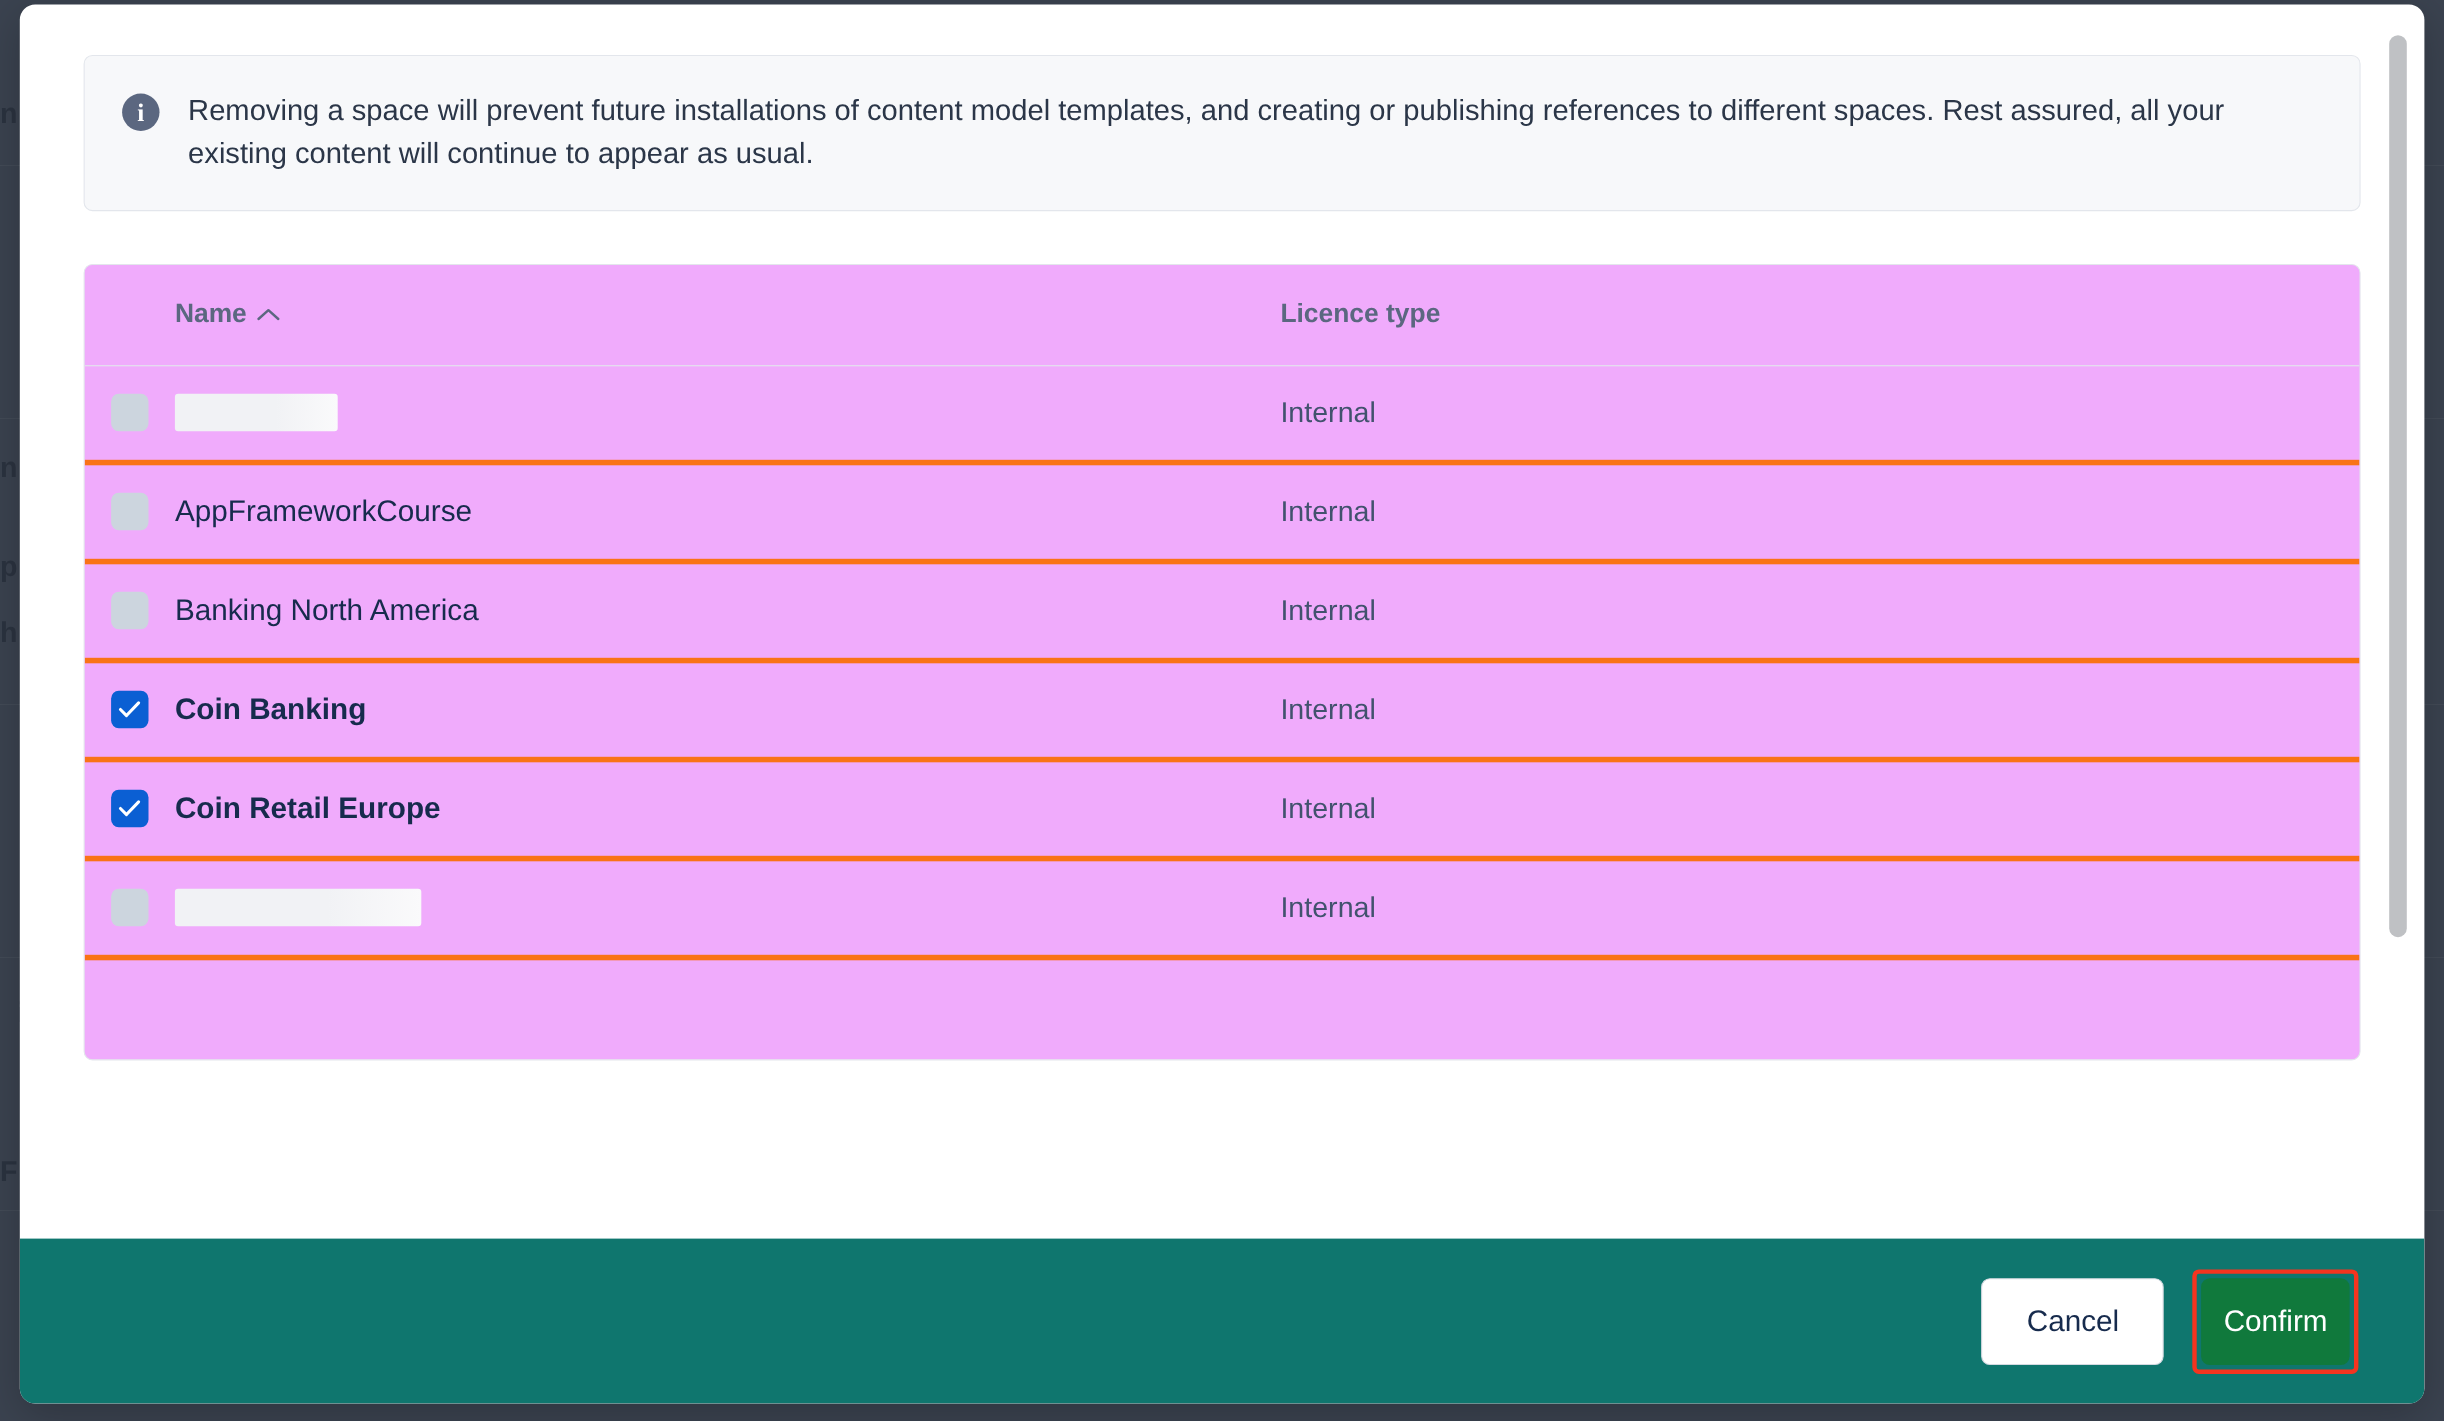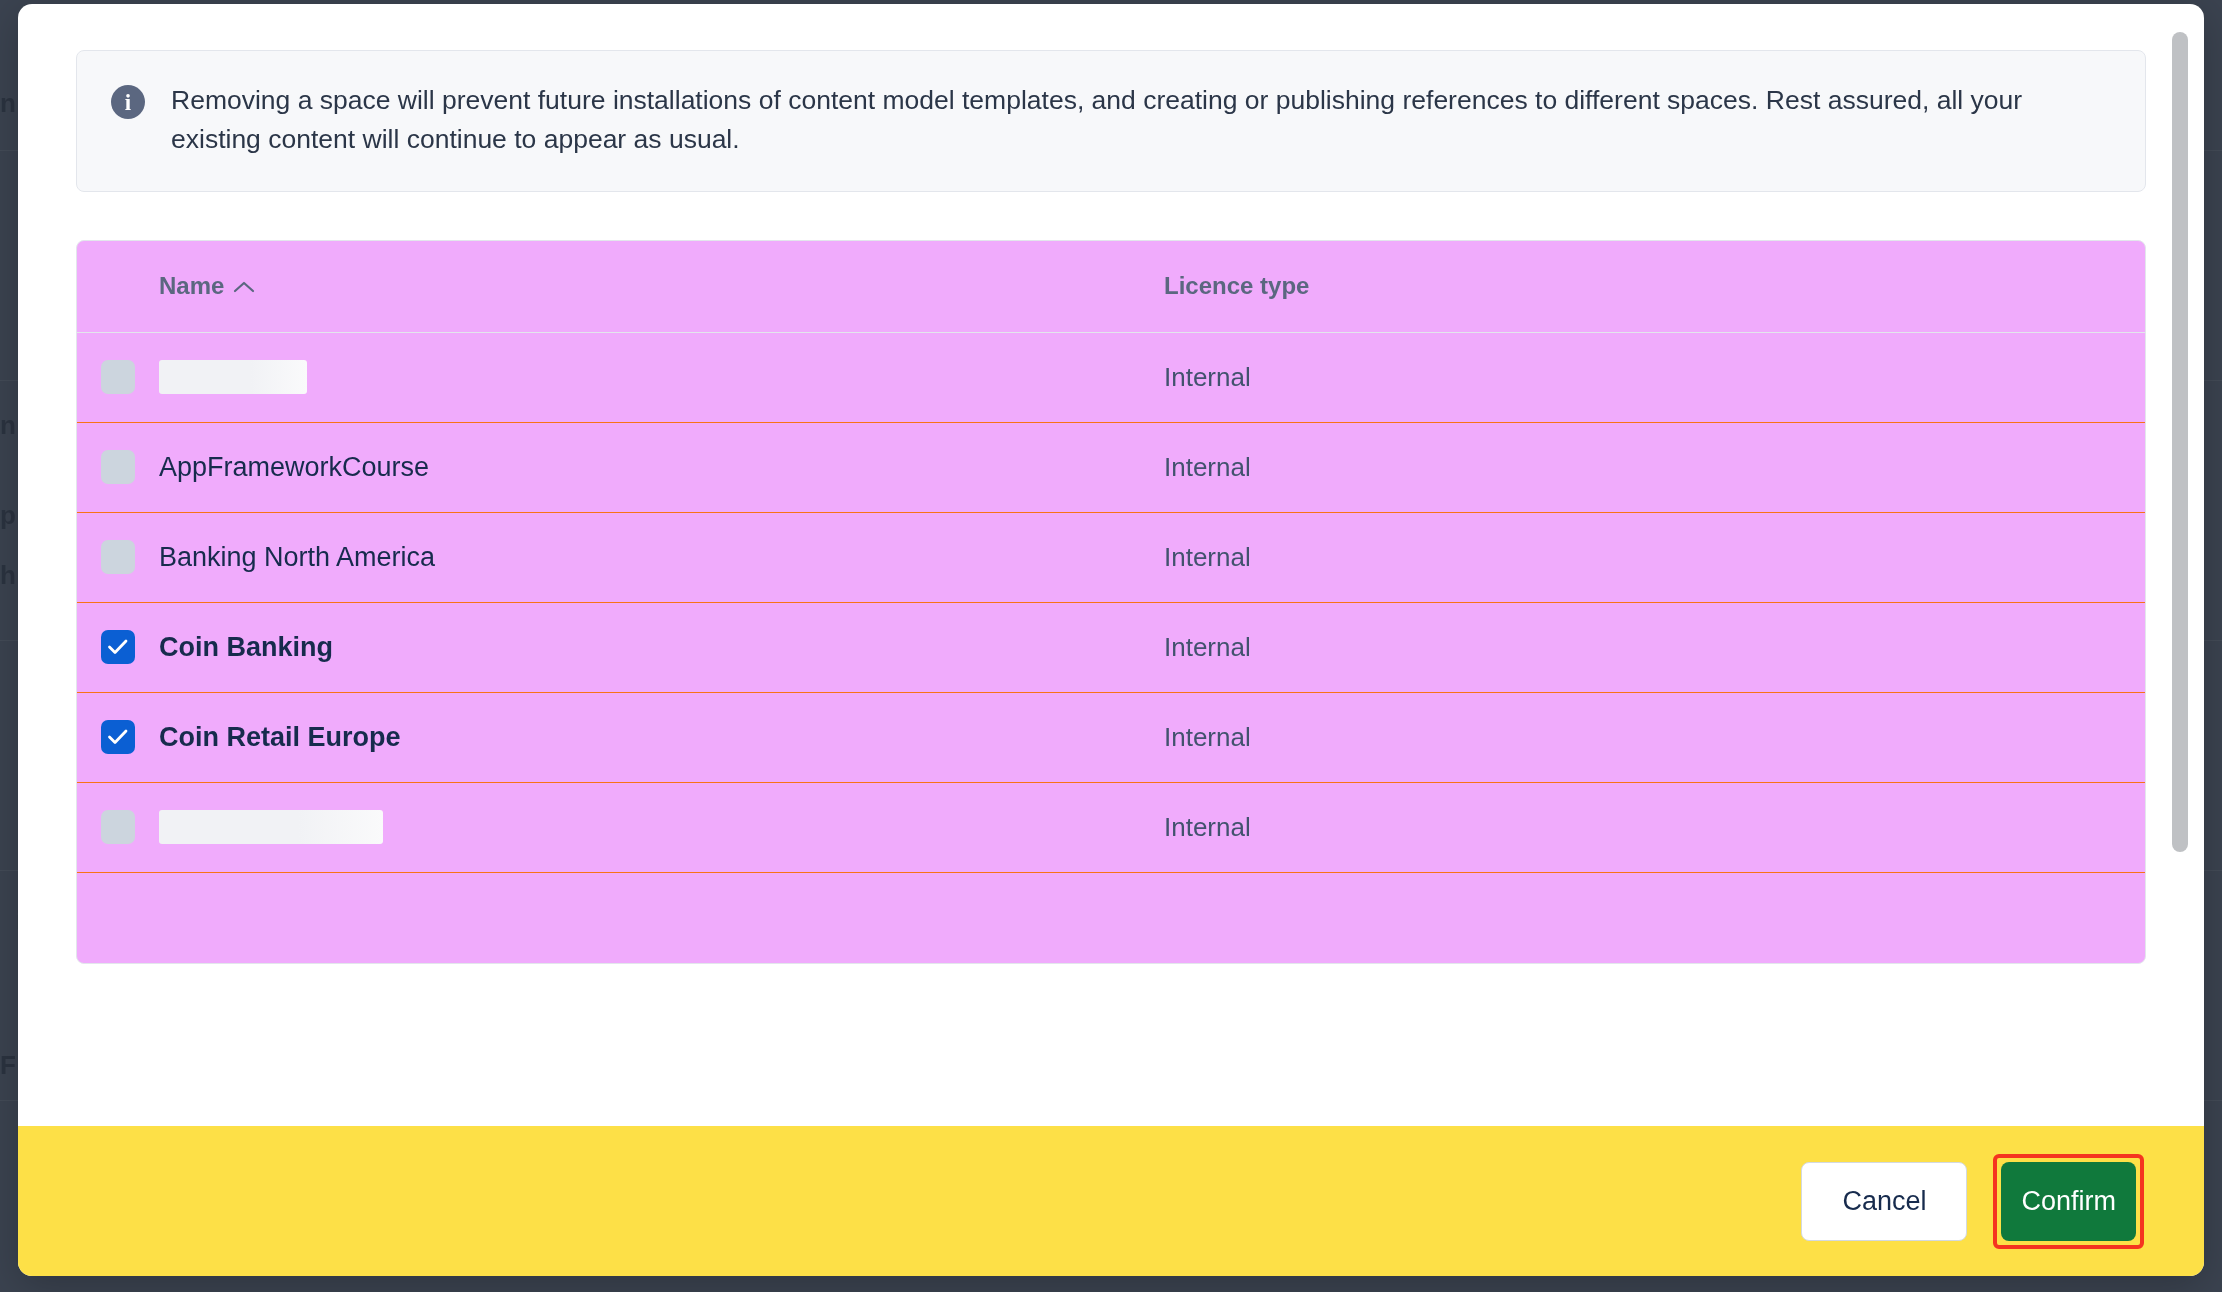--- a/index.html
+++ b/index.html
@@ -156,21 +156,21 @@
   }
   .th.name-col { width: 1005px; cursor: pointer; }
   .th.lic-col  { cursor: pointer; }
   .sort-caret { display: inline-block; }
 
   .table-row {
     display: flex;
     align-items: center;
     height: 90px;
     padding-left: 24px;
-    border-bottom: 1px solid #f97316;
+    border-bottom: 5px solid #f97316;
     cursor: pointer;
   }
   .table-row:last-child { border-bottom: none; }
 
   .cb {
     flex: 0 0 auto;
     width: 34px; height: 34px;
     border-radius: 7px;
     background: #ccd5de;
     margin-right: 24px;
@@ -218,21 +218,21 @@
 
   
   #modal-footer {
     flex: 0 0 150px;
     height: 150px;
     display: flex;
     align-items: center;
     justify-content: flex-end;
     gap: 26px;
     padding: 0 60px 0 0;
-    background: #fde047;
+    background: #0f766e;
   }
   .btn {
     font-family: "Liberation Sans", sans-serif;
     font-size: 27px;
     border-radius: 8px;
     cursor: pointer;
     line-height: 1;
   }
   #cancel-button {
     background: #ffffff;

